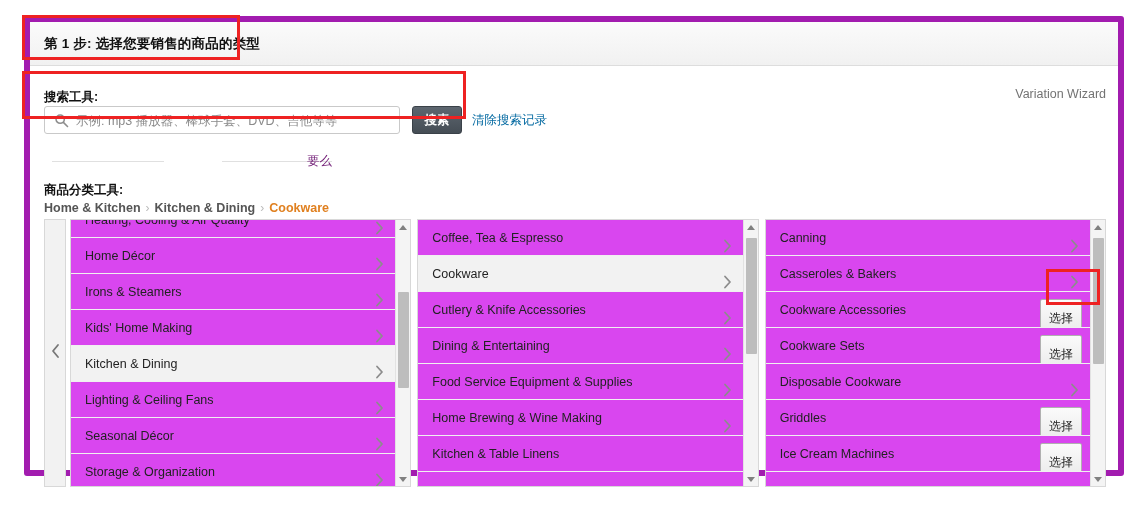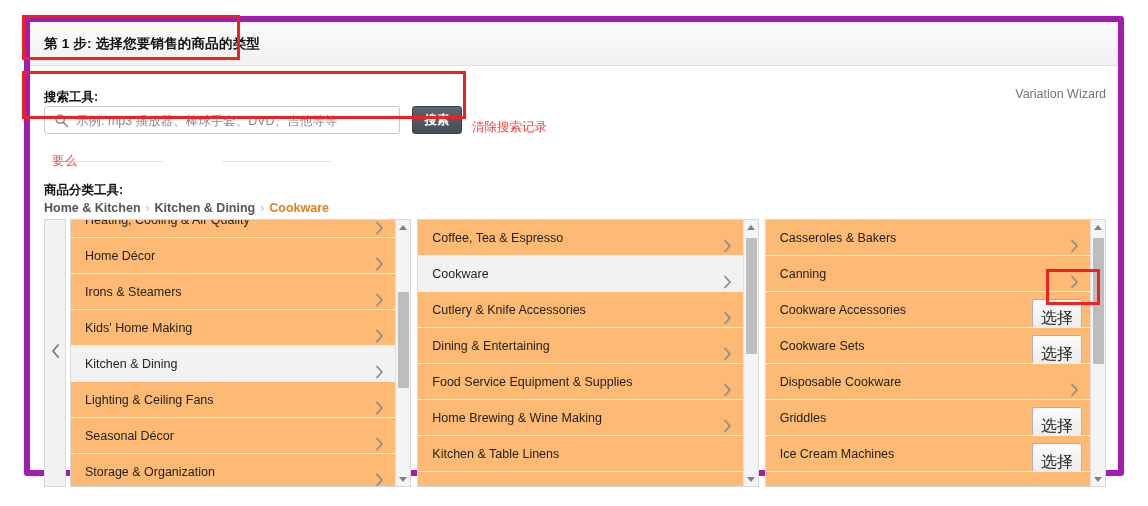--- a/index.html
+++ b/index.html
@@ -137,23 +137,23 @@
     font-size: 12.5px;
     font-weight: bold;
     cursor: pointer;
     padding: 0;
     box-sizing: border-box;
   }
 
   .clear-history {
     position: absolute;
     left: 428px;
-    top: 13px;
-    font-size: 12.5px;
-    color: #ef4444;
+    top: 6px;
+    font-size: 12.5px;
+    color: #0369a1;
     text-decoration: none;
     cursor: pointer;
     white-space: nowrap;
   }
 
   
   .or-divider {
     position: absolute;
     left: 22px;
     top: 87px;
@@ -164,23 +164,23 @@
     position: absolute;
     top: 8px;
     height: 1px;
     background: #e0e0e0;
   }
   .or-divider .line.l { left: 0; width: 112px; }
   .or-divider .line.r { right: 0; width: 110px; }
   .or-divider .txt {
     position: absolute;
     left: 0; right: 0; top: 0;
-    text-align: left;
-    font-size: 12.5px;
-    color: #ef4444;
+    text-align: right;
+    font-size: 12.5px;
+    color: #701a75;
     line-height: 16px;
   }
 
   
   .class-label {
     position: absolute;
     left: 14px;
     top: 116px;
     font-size: 12.5px;
     font-weight: bold;
@@ -224,21 +224,21 @@
     justify-content: center;
     cursor: pointer;
     flex: 0 0 auto;
     margin-right: 4px;
   }
   .back-rail svg { color: #777777; }
 
   .col {
     position: relative;
     border: 1px solid #d8d8d8;
-    background: #fdba74;
+    background: #d946ef;
     box-sizing: border-box;
     overflow: hidden;
     flex: 1 1 0;
     margin-right: 6px;
     display: flex;
   }
   .col:last-child { margin-right: 0; }
 
   .col-list {
     position: relative;
@@ -272,21 +272,21 @@
     color: #8c8c8c;
   }
   .row .select-btn {
     position: absolute;
     right: 8px;
     top: 7px;
     height: 38px;
     min-width: 42px;
     padding: 0 8px;
     font-family: "Liberation Sans", "DejaVu Sans", sans-serif;
-    font-size: 16px;
+    font-size: 12px;
     color: #222222;
     background: linear-gradient(to bottom, #fbfbfb 0%, #e9e9e9 100%);
     border: 1px solid #b0b0b0;
     border-radius: 2px;
     cursor: pointer;
     line-height: 20px;
     box-sizing: border-box;
   }
 
   
@@ -460,24 +460,24 @@
               </div>
               <div class="arrow down">
                 <i></i>
               </div>
               <div class="thumb" style="top: 18px; height: 116px;"></div>
             </div>
           </div>
           <div class="col">
             <div class="col-list">
               <div class="col-inner" style="top: 0px;">
+                <div class="row"><span>Canning</span><span class="chev"><svg width="11" height="14" viewBox="0 0 11 14" fill="none" stroke="currentColor" stroke-width="1.8" stroke-linecap="round" stroke-linejoin="round">
+                      <polyline points="3,1.5 8,7 3,12.5"></polyline>
+                    </svg></span></div>
                 <div class="row"><span>Casseroles &amp; Bakers</span><span class="chev"><svg width="11" height="14" viewBox="0 0 11 14" fill="none" stroke="currentColor" stroke-width="1.8" stroke-linecap="round" stroke-linejoin="round">
-                      <polyline points="3,1.5 8,7 3,12.5"></polyline>
-                    </svg></span></div>
-                <div class="row"><span>Canning</span><span class="chev"><svg width="11" height="14" viewBox="0 0 11 14" fill="none" stroke="currentColor" stroke-width="1.8" stroke-linecap="round" stroke-linejoin="round">
                       <polyline points="3,1.5 8,7 3,12.5"></polyline>
                     </svg></span></div>
                 <div class="row"><span>Cookware Accessories</span><button class="select-btn">选择</button></div>
                 <div class="row"><span>Cookware Sets</span><button class="select-btn">选择</button></div>
                 <div class="row"><span>Disposable Cookware</span><span class="chev"><svg width="11" height="14" viewBox="0 0 11 14" fill="none" stroke="currentColor" stroke-width="1.8" stroke-linecap="round" stroke-linejoin="round">
                       <polyline points="3,1.5 8,7 3,12.5"></polyline>
                     </svg></span></div>
                 <div class="row"><span>Griddles</span><button class="select-btn">选择</button></div>
                 <div class="row"><span>Ice Cream Machines</span><button class="select-btn">选择</button></div>
               </div>

